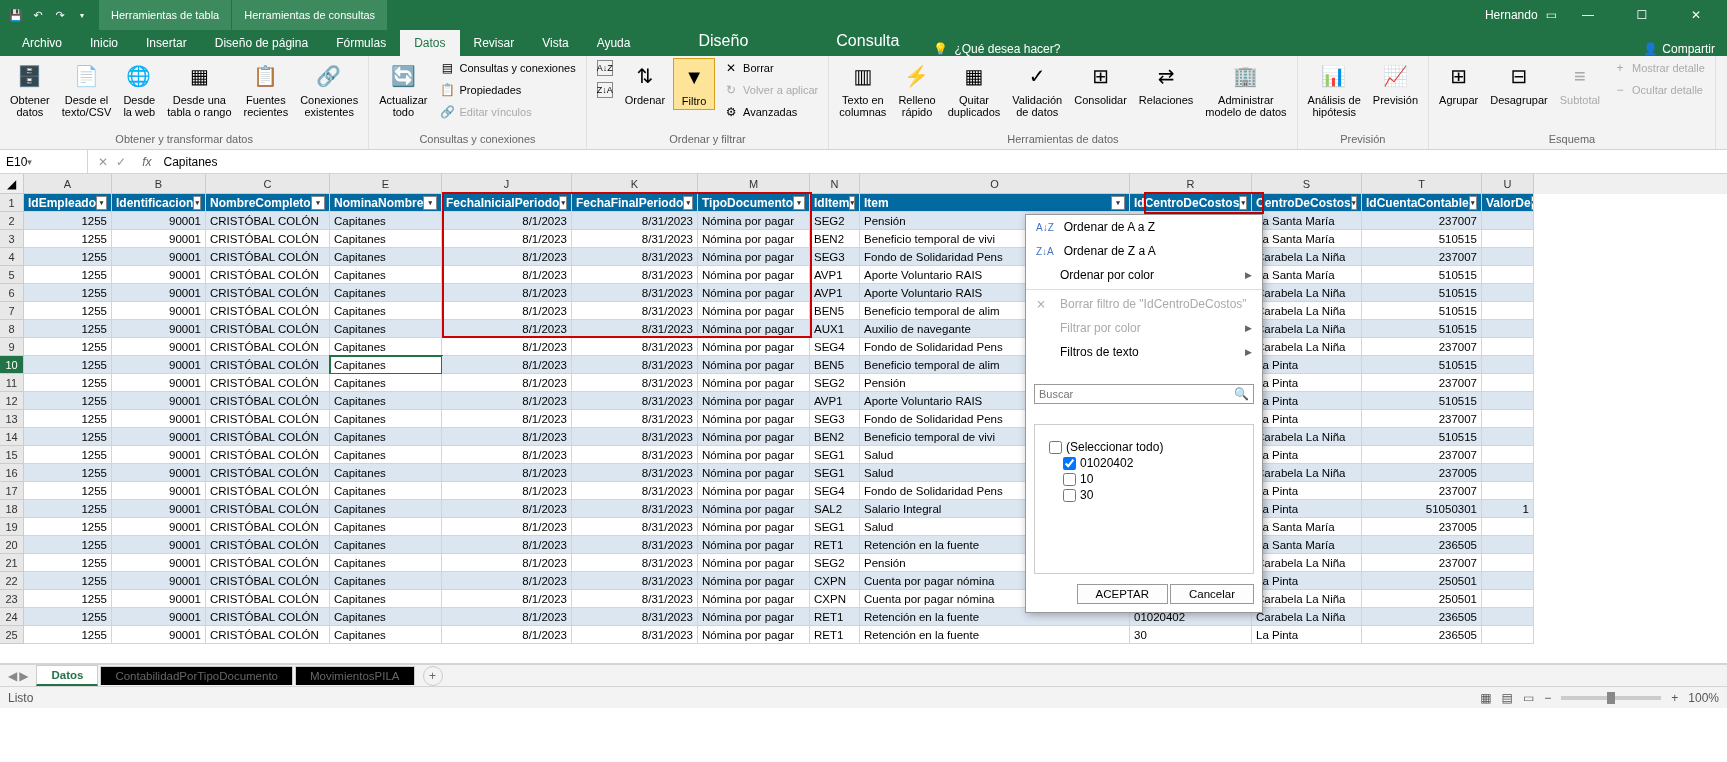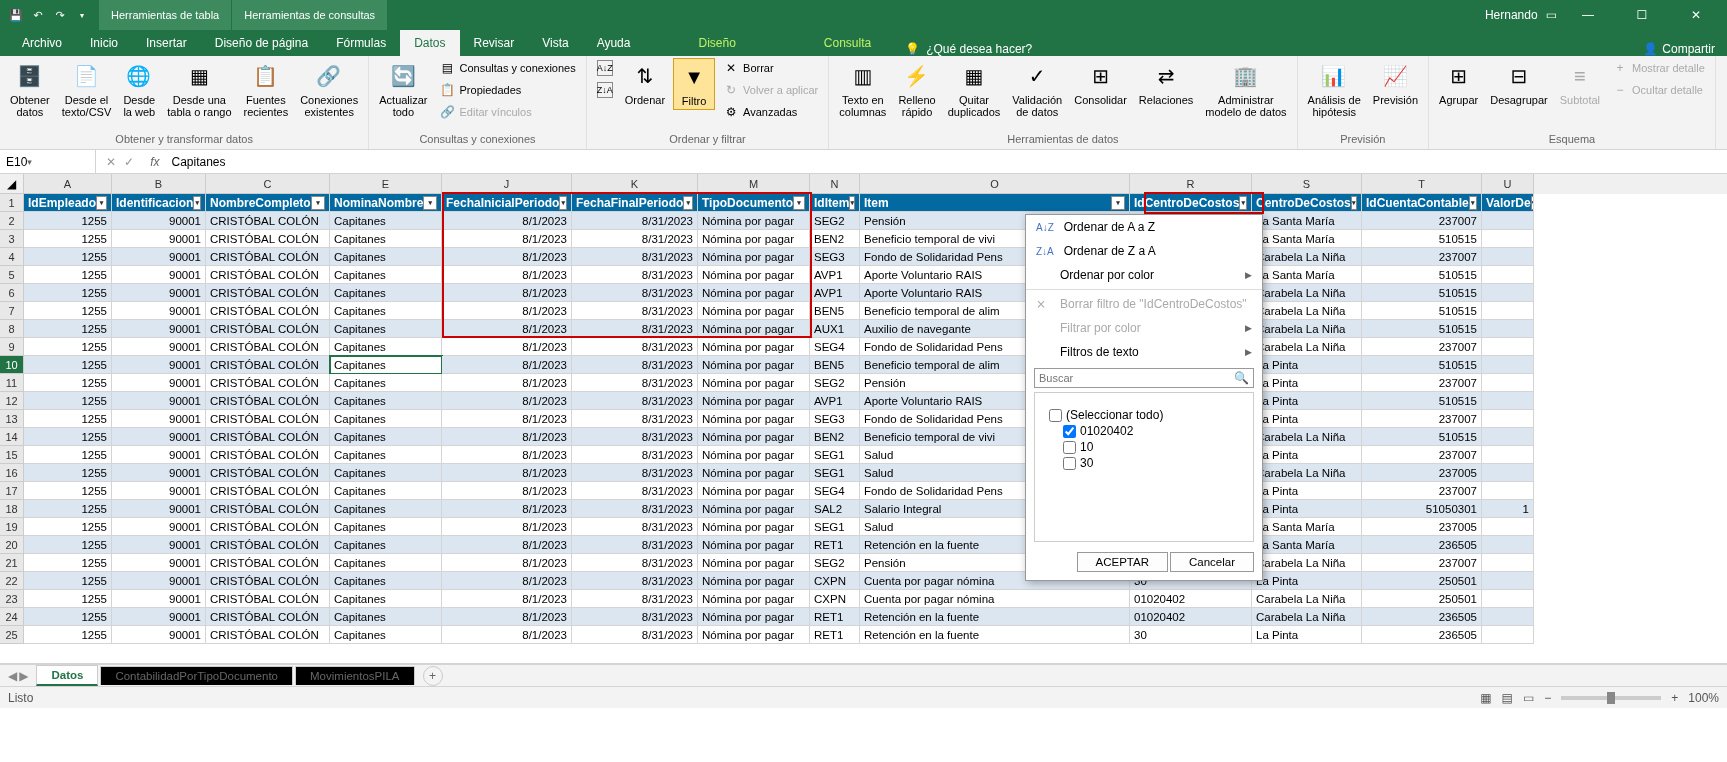--- a/index.html
+++ b/index.html
@@ -14,38 +14,38 @@
 .titlebar .tool-tab{padding:0 12px;display:flex;align-items:center;background:#3c8a5e;font-size:11px;border-left:1px solid #217346}
 .titlebar .right{display:flex;align-items:center;gap:8px;padding:0 8px}
 .titlebar .winbtn{width:46px;height:30px;display:flex;align-items:center;justify-content:center;font-size:12px}
 
 
 .ribbontabs{height:26px;background:#217346;display:flex;align-items:flex-end;padding-left:8px}
 .ribbontabs .tab{padding:6px 14px;color:#fff;font-size:12px;cursor:pointer}
 .ribbontabs .tab.active{background:#f3f3f3;color:#217346}
 .ribbontabs .tell{margin-left:20px;display:flex;align-items:center;color:#fff;gap:6px}
 .ribbontabs .share{margin-left:auto;margin-right:12px;color:#fff;display:flex;align-items:center;gap:4px}
-.ribbontabs .tool-sub{padding:6px 14px;color:#bef264;font-size:12px}
+.ribbontabs .tool-sub{padding:6px 14px;color:#ffffff;font-size:16px}
 
 
 .ribbon{height:94px;background:#f3f3f3;border-bottom:1px solid #d4d4d4;display:flex}
 .ribgroup{display:flex;flex-direction:column;border-right:1px solid #e1e1e1;padding:2px 6px}
 .ribgroup .items{flex:1;display:flex;align-items:flex-start;gap:4px}
 .ribgroup .label{text-align:center;font-size:11px;color:#666;padding:2px 0}
 .ribbtn{display:flex;flex-direction:column;align-items:center;padding:2px 4px;cursor:pointer;text-align:center;gap:2px}
 .ribbtn .ico{width:32px;height:32px;display:flex;align-items:center;justify-content:center;font-size:20px}
 .ribbtn .txt{font-size:11px;line-height:12px}
 .ribbtn.small{flex-direction:row;gap:4px}
 .ribbtn.small .ico{width:16px;height:16px;font-size:12px}
 .smallcol{display:flex;flex-direction:column;gap:2px}
 .filter-active{background:#fde499;border:1px solid #d4a017}
 
 
 .fbar{height:24px;border-bottom:1px solid #d4d4d4;display:flex;align-items:center;background:#fff}
-.namebox{width:96px;border-right:1px solid #d4d4d4;padding:0 6px;height:100%;display:flex;align-items:center;}
+.namebox{width:88px;border-right:1px solid #d4d4d4;padding:0 6px;height:100%;display:flex;align-items:center;}
 .namebox span.dd{color:#666;font-size:9px}
 .fx-btns{display:flex;align-items:center;gap:8px;padding:0 10px;color:#999}
 .fx-label{padding:0 6px;font-style:italic;color:#666}
 .fx-input{flex:1;padding:0 6px}
 
 
 .grid{position:relative;height:490px;overflow:hidden;border-bottom:1px solid #d4d4d4}
 .colhdrs{display:flex;height:20px;background:#f0f0f0}
 .corner{width:24px;border-right:1px solid #ccc;border-bottom:1px solid #ccc;background:#f0f0f0;display:flex;align-items:center;justify-content:center}
 .ch{border-right:1px solid #ccc;border-bottom:1px solid #ccc;display:flex;align-items:center;justify-content:center;font-size:11px;color:#333;background:#e8e8e8}
@@ -63,21 +63,21 @@
 
 
 .redbox{position:absolute;border:2px solid #cc0000;pointer-events:none;z-index:5}
 
 
 .filterpop{position:absolute;background:#fff;border:1px solid #999;box-shadow:2px 2px 8px rgba(0,0,0,.3);z-index:10;width:238px}
 .filterpop .menuitem{padding:5px 10px;display:flex;align-items:center;gap:10px;font-size:12px;position:relative}
 .filterpop .menuitem.disabled{color:#aaa}
 .filterpop .menuitem .arrow-r{margin-left:auto;font-size:9px;color:#666}
 .filterpop .sep{height:1px;background:#ddd;margin:2px 0}
-.filterpop .searchbox{margin:4px 8px;border:1px solid #999;display:flex;align-items:center;padding:2px 4px}
+.filterpop .searchbox{margin:20px 8px;border:1px solid #999;display:flex;align-items:center;padding:2px 4px}
 .filterpop .searchbox input{border:none;outline:none;flex:1;font-size:11px;color:#888}
 .filterpop .checklist{margin:2px 8px;border:1px solid #ccc;height:150px;padding:14px;overflow:auto}
 .filterpop .checkitem{display:flex;align-items:center;gap:4px;padding:1px 0;font-size:11.5px}
 .filterpop .btns{display:flex;justify-content:flex-end;gap:2px;padding:8px}
 .filterpop .btns button{padding:3px 18px;border:1px solid #999;background:#fdfdfd;font-size:11.5px;cursor:pointer}
 
 
 .sheettabs{height:22px;background:#f3f3f3;display:flex;align-items:center;border-top:1px solid #d4d4d4}
 .sheettabs .nav{display:flex;gap:2px;padding:0 8px;color:#888}
 .sheettab{padding:3px 14px;border:1px solid #ccc;border-bottom:none;background:#fff;margin-right:2px;font-size:11.5px;cursor:pointer}

